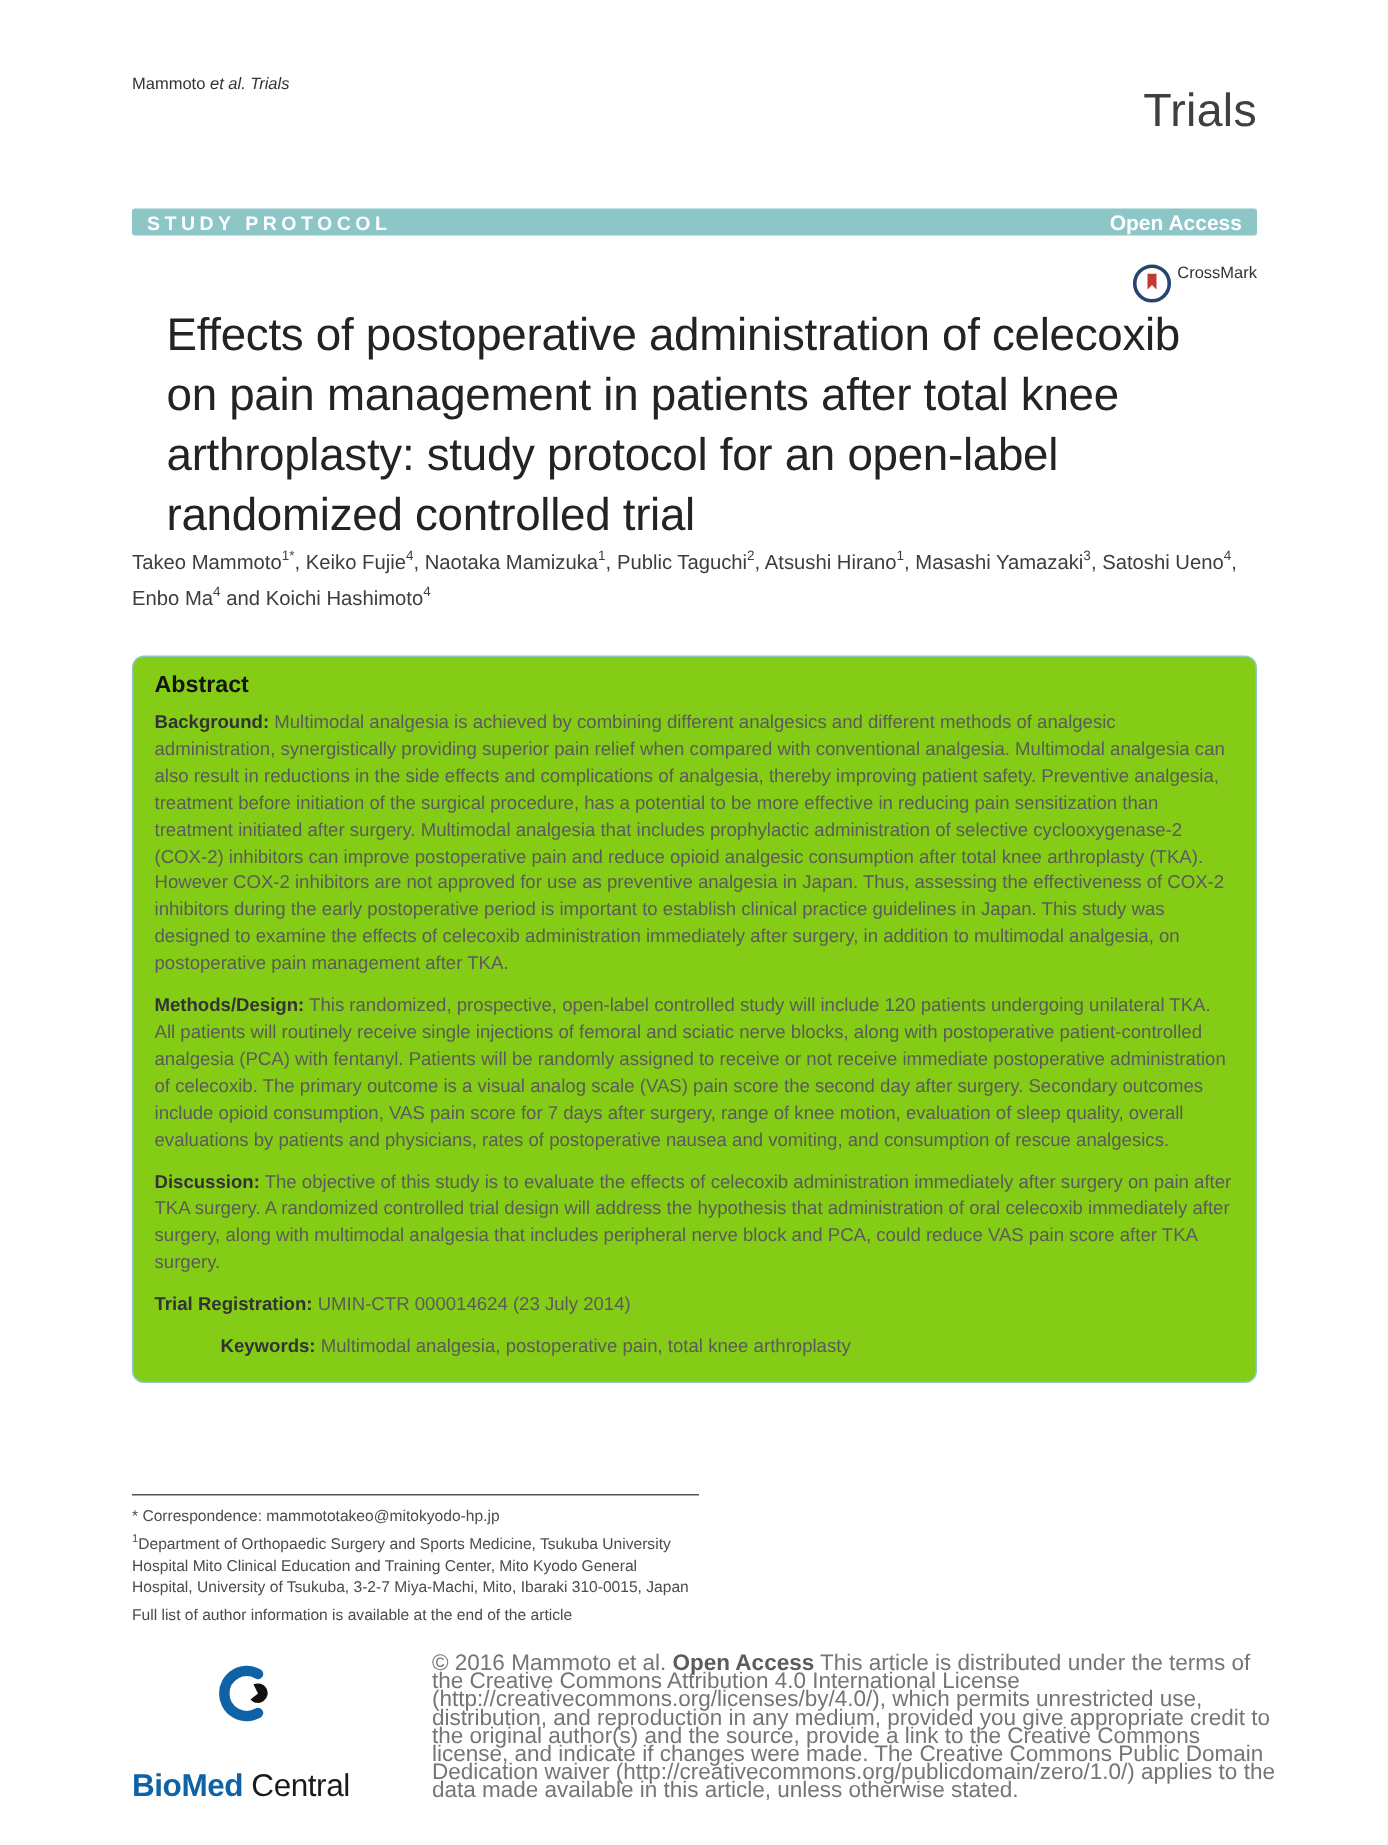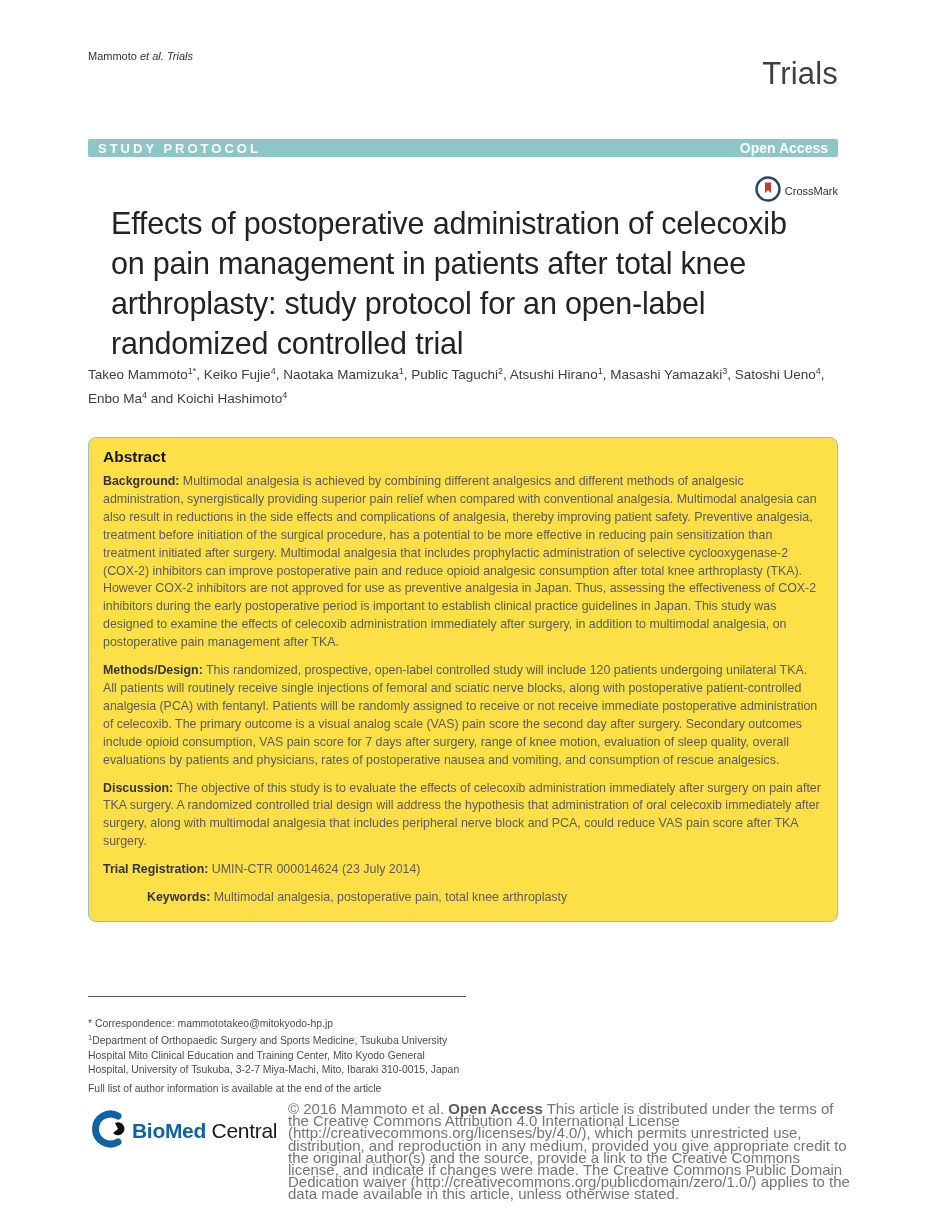--- a/index.html
+++ b/index.html
@@ -63,21 +63,21 @@
     font-weight: bold;
     font-size: 14px;
   }
 
   
   .crossmark {
     position: absolute;
     right: 87px;
     top: 176px;
     display: flex;
-    align-items: center;
+    align-items: flex-start;
     gap: 4px;
     cursor: pointer;
   }
   .crossmark-label {
     font-size: 11px;
     color: #333;
   }
 
   
   .title {
@@ -108,21 +108,21 @@
   
   .abstract {
     position: absolute;
     left: 88px;
     top: 437px;
     width: 750px;
     box-sizing: border-box;
     border: 1.5px solid var(--accent, #8CC6C7);
     border-radius: 8px;
     padding: 10px 14px 12px 14px;
-    background: #fde047;
+    background: #84cc16;
   }
   .abstract-heading {
     font-size: 15.5px;
     font-weight: 700;
     color: #141414;
     margin: 0 0 7px 0;
   }
   .abs-p {
     font-size: 12.4px;
     line-height: 17.9px;
@@ -135,38 +135,39 @@
     color: #333333;
   }
 
   
   .footnotes {
     position: absolute;
     left: 88px;
     top: 996px;
     width: 378px;
     border-top: 1px solid #555;
-    padding-top: 20px;
+    padding-top: 8px;
   }
   .fn-line {
     font-size: 10.4px;
     line-height: 14.3px;
     color: #4c4c4c;
   }
   .fn-line sup { font-size: 7.5px; }
   .fn-full-list { margin-top: 4px; }
 
   
   .publisher-logo {
     position: absolute;
     left: 88px;
     top: 1108px;
     display: flex;
     align-items: center;
-    gap: 6px;
+    gap: 24px;
+    flex-direction: column;
   }
   .logo-text {
     font-size: 21px;
     letter-spacing: -0.3px;
   }
   .logo-biomed { color: var(--brand_blue, #0F62A6); font-weight: 700; }
   .logo-central { color: #1a1a1a; font-weight: 400; }
 
   .license {
     position: absolute;

